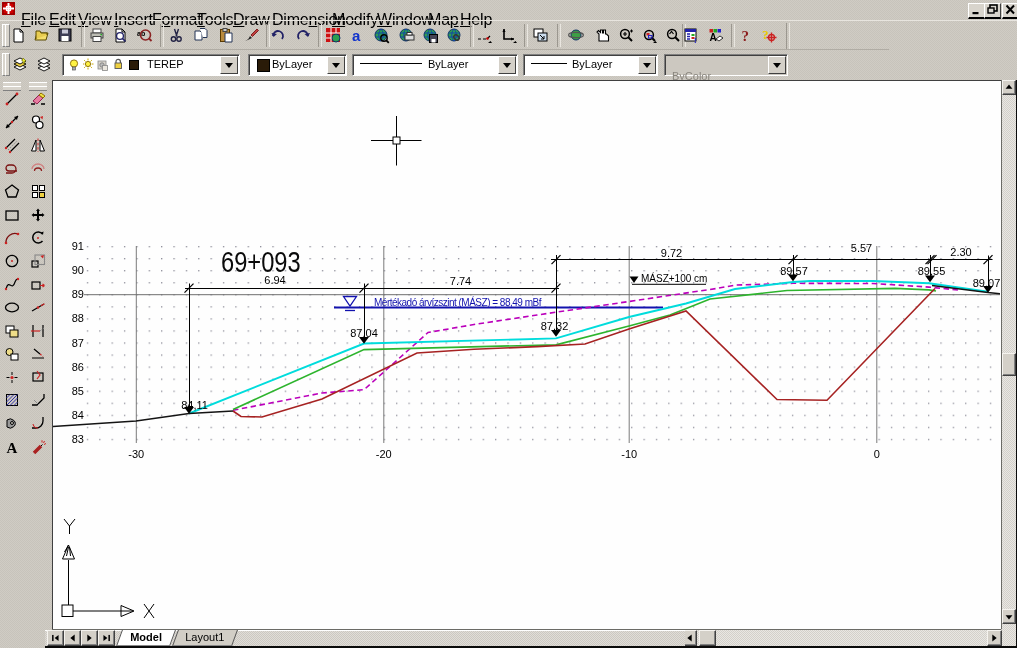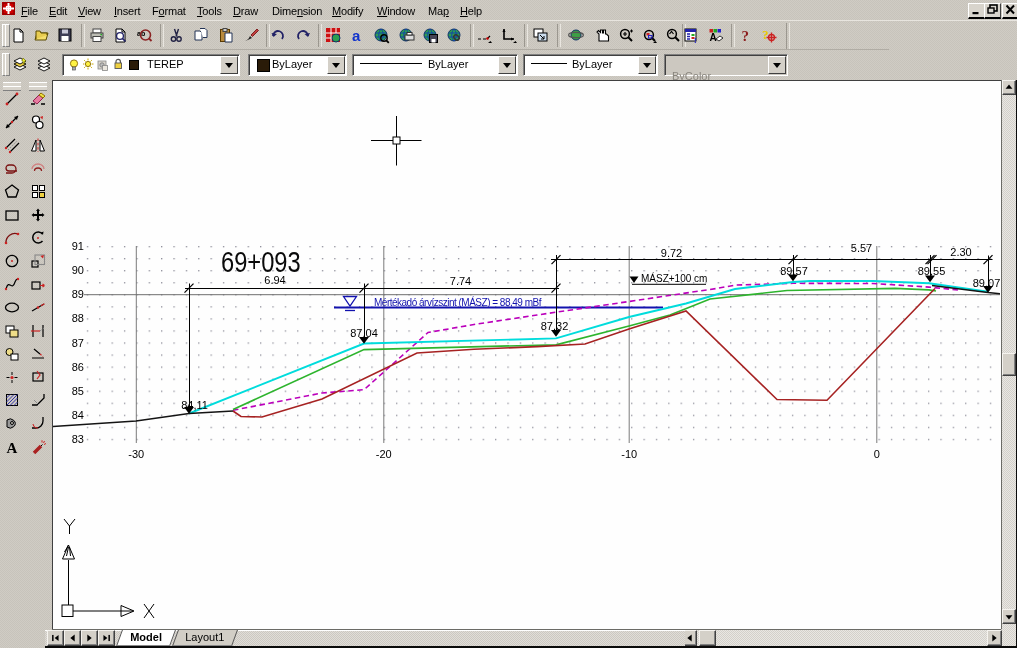--- a/index.html
+++ b/index.html
@@ -1,21 +1,21 @@
 <!DOCTYPE html>
 <html><head><meta charset="utf-8">
 <style>
 html,body{margin:0;padding:0;}
 body{width:1017px;height:648px;overflow:hidden;position:relative;
  font-family:"Liberation Sans",sans-serif;
  background:#CBC7BF;background-image:repeating-conic-gradient(#D0CCC4 0 25%,#C7C3BB 0 50%);background-size:2px 2px;}
 .abs{position:absolute;}
 
 #menubar{position:absolute;left:0;top:0;width:1017px;height:20px;background:transparent;}
-#menubar .mi{position:absolute;top:5px;font-size:11px;color:#000;letter-spacing:-0.2px;}
+#menubar .mi{position:absolute;top:11px;font-size:16px;color:#000;letter-spacing:-0.2px;}
 #menubar .mi u{text-decoration:underline;}
 
 .wbtn{position:absolute;top:3px;width:15px;height:13px;background:#D8D4CC;
  border-top:1px solid #fff;border-left:1px solid #fff;
  border-right:1px solid #404040;border-bottom:2px solid #000;
  font-size:9px;line-height:9px;text-align:center;color:#000;}
 
 #tbrow1{position:absolute;left:0;top:20px;width:1017px;height:29px;background:transparent;border-top:1px solid #E8E5DF;}
 #tbrow2{position:absolute;left:0;top:49px;width:889px;height:29px;background:transparent;border-top:1px solid #B0ACA4;}
 .grip{position:absolute;width:3px;background:#D8D4CC;border-top:1px solid #fff;border-left:1px solid #fff;border-right:1px solid #808080;border-bottom:1px solid #808080;}

